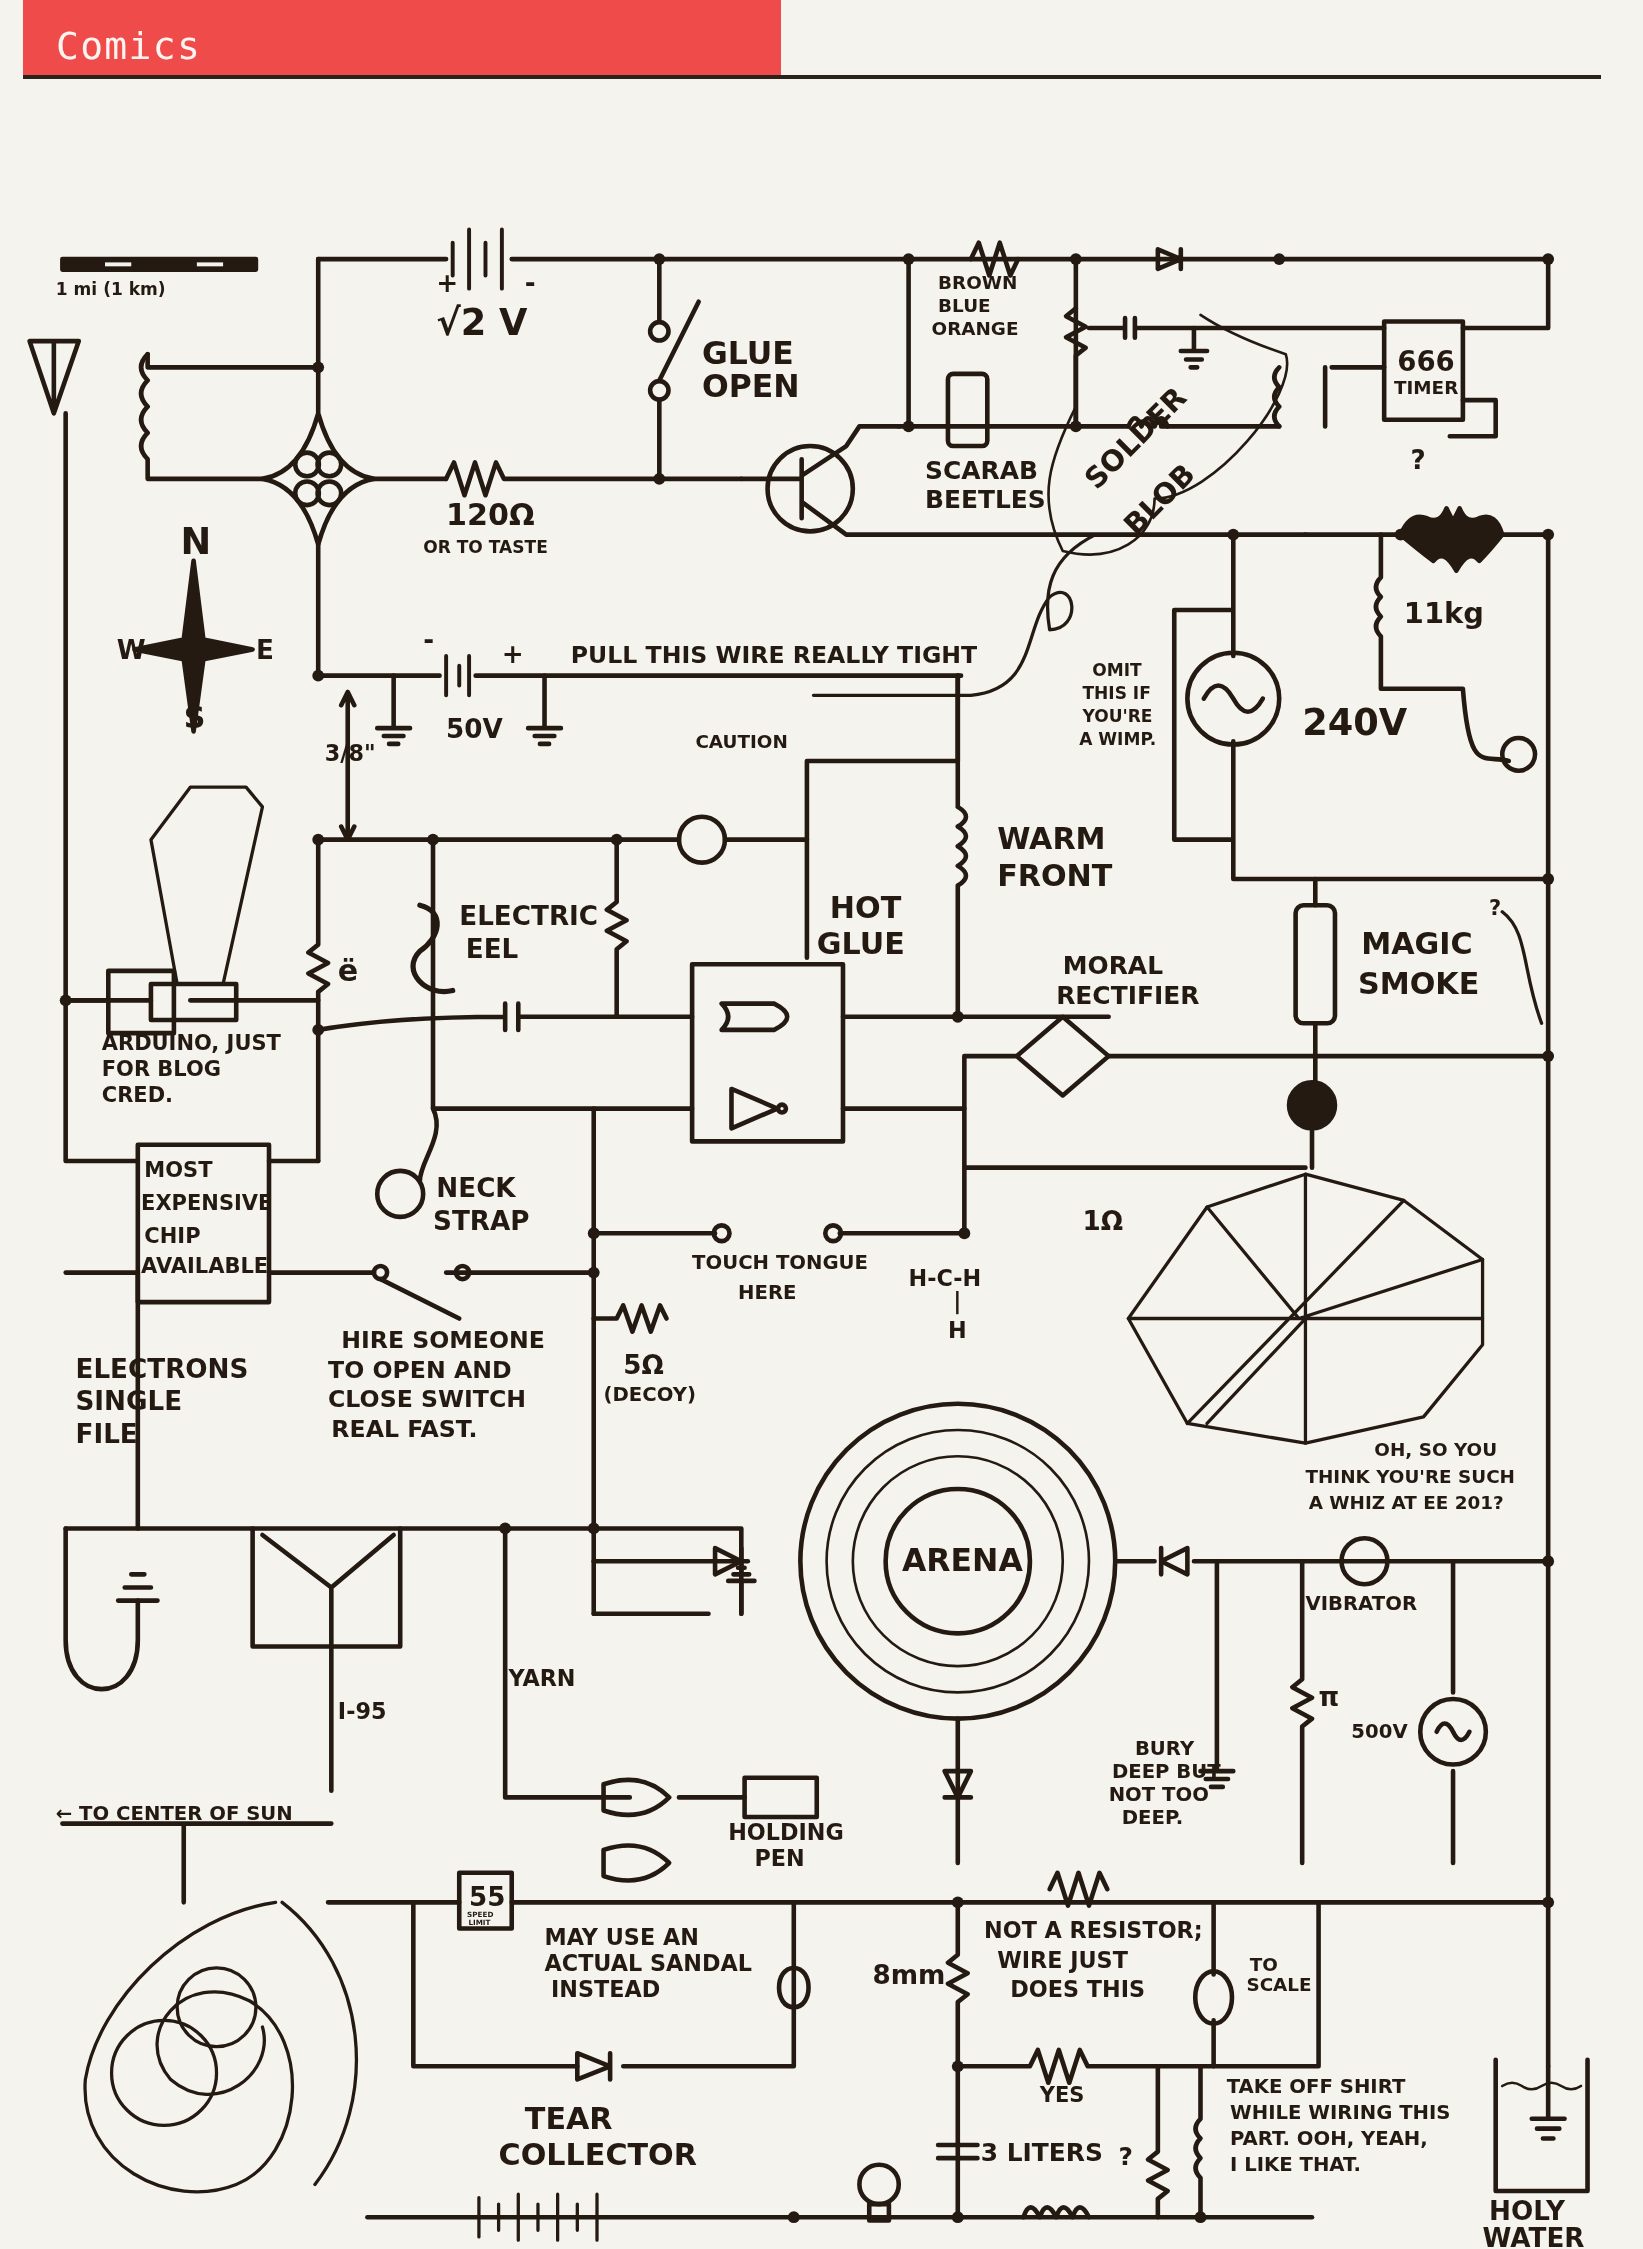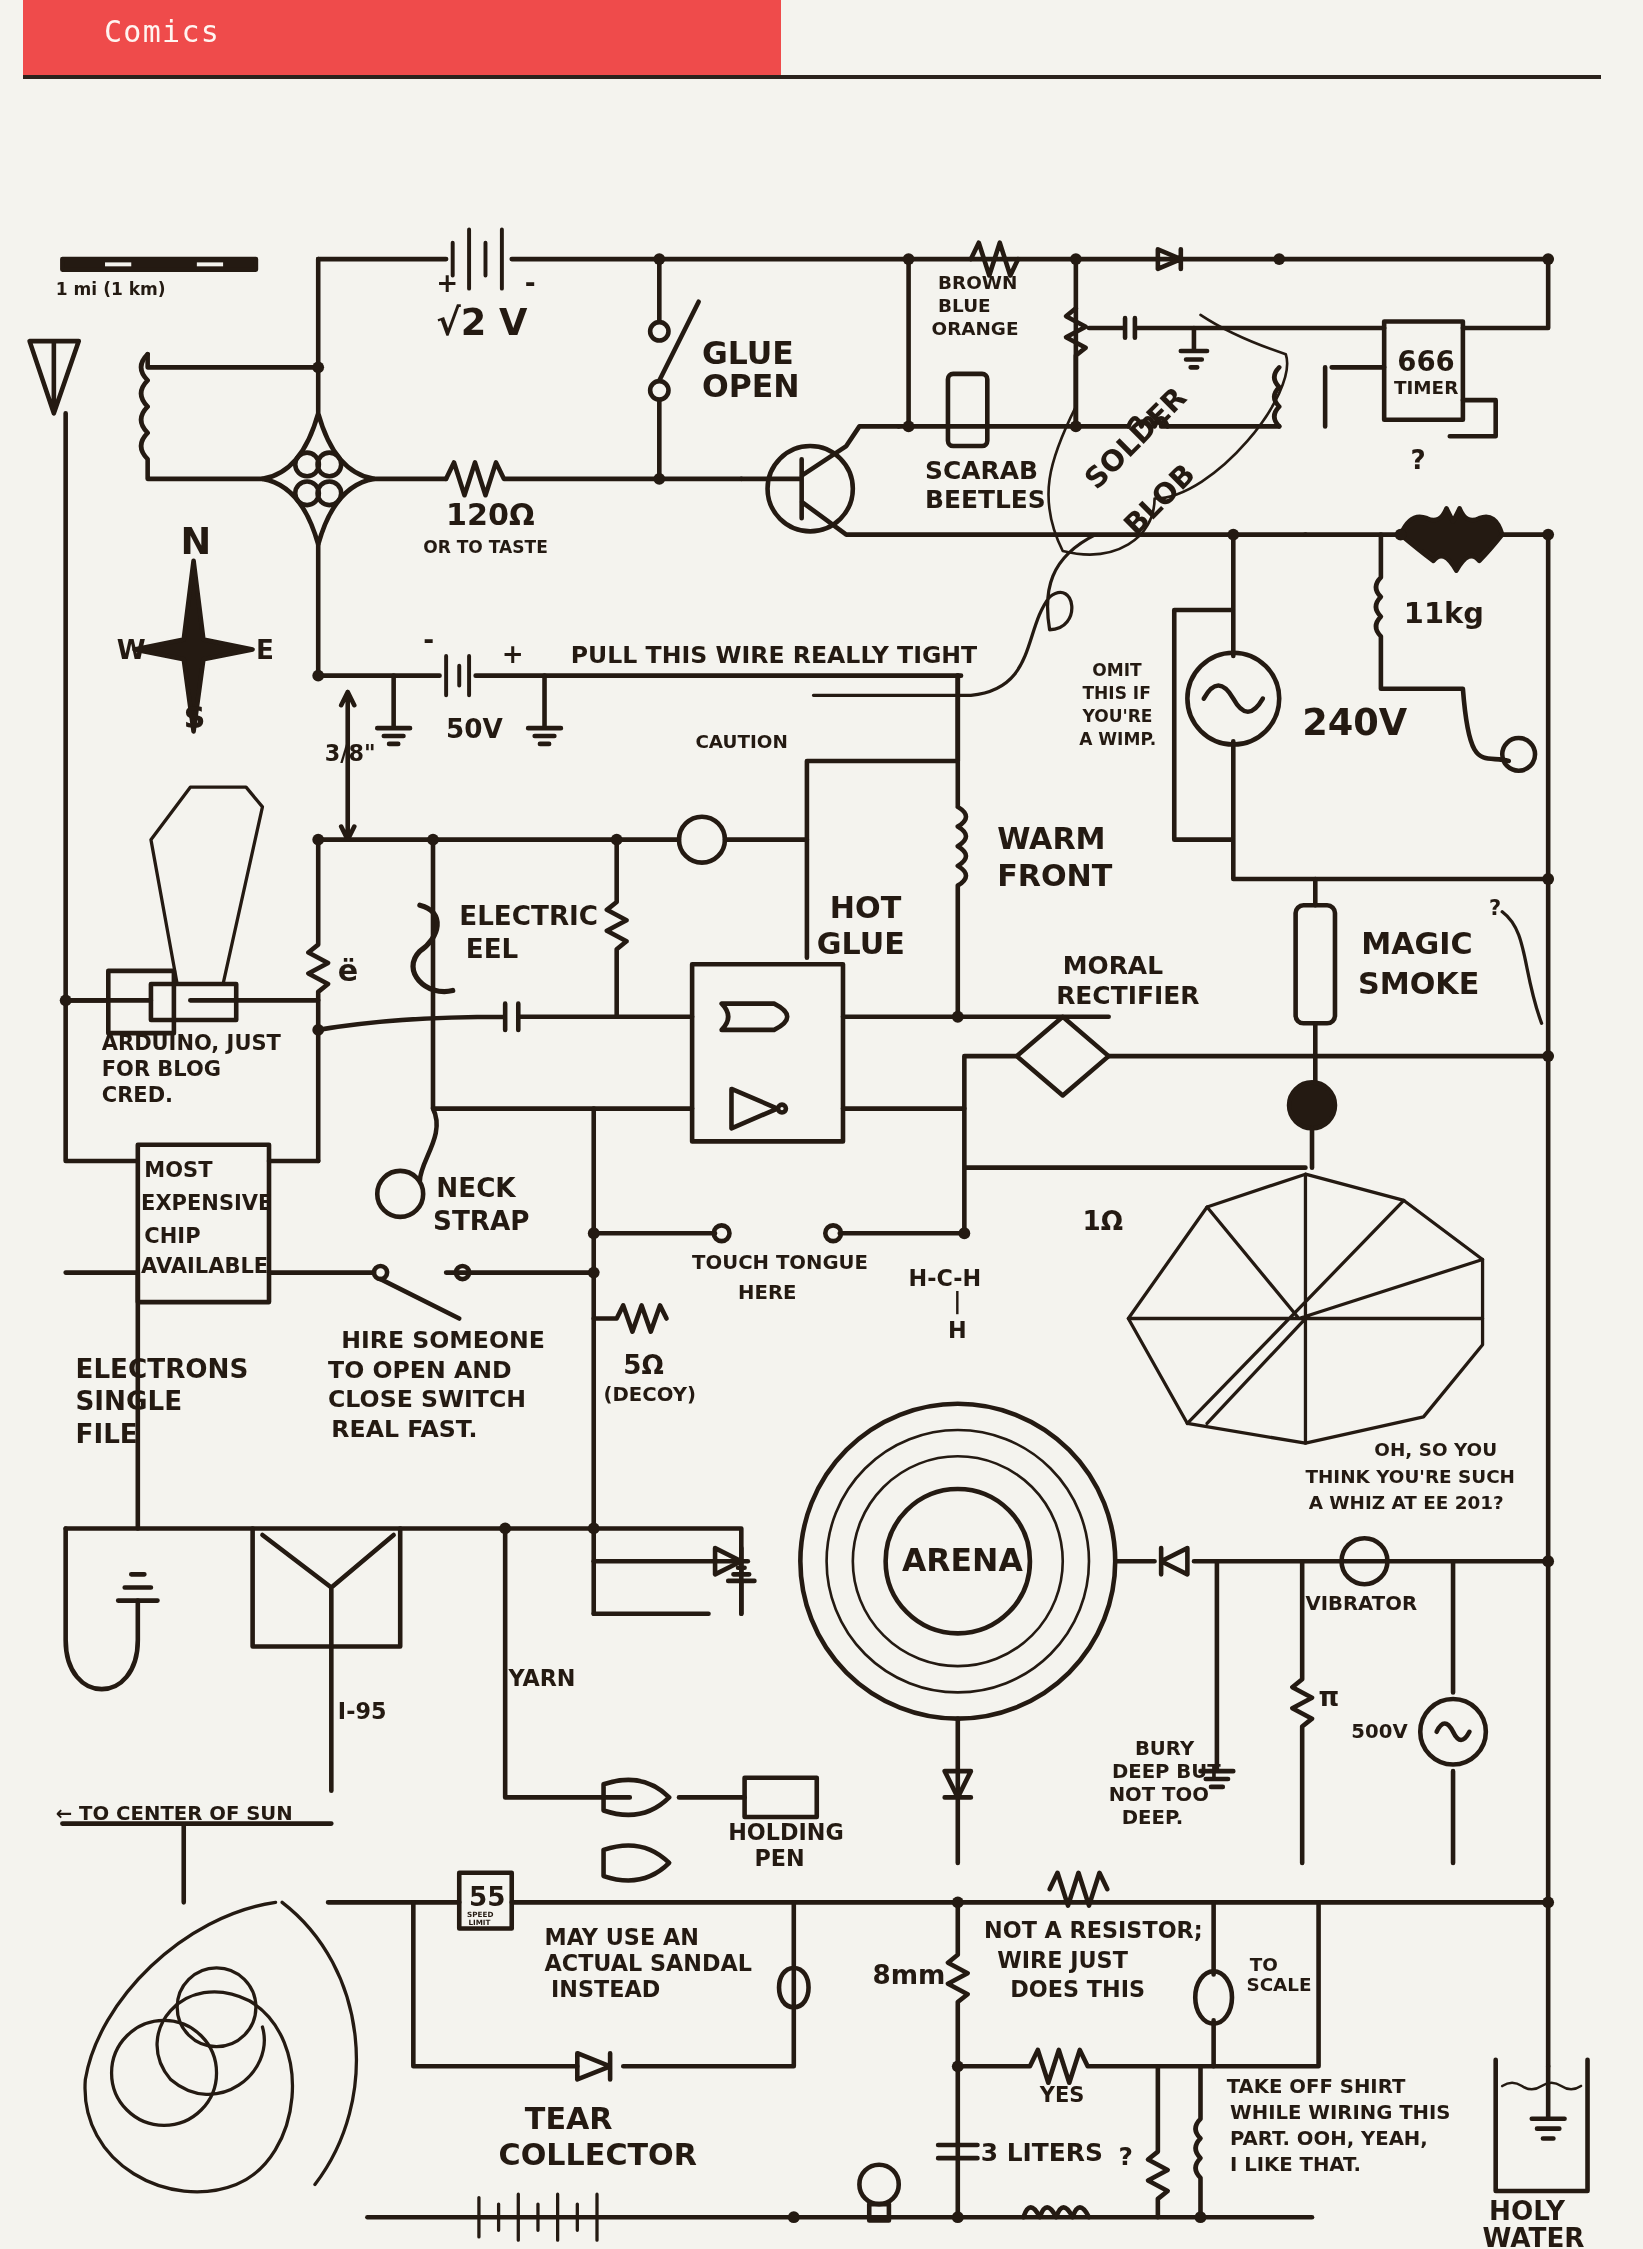--- a/index.html
+++ b/index.html
@@ -8,23 +8,23 @@
     background: #f4f3ee;
     position: relative;
     overflow: hidden;
     font-family: "DejaVu Sans", sans-serif;
   }
   .header-bar {
     position: absolute; left: 23px; top: 0; width: 758px; height: 77px;
     background: #ef4b4b;
   }
   .header-title {
-    position: absolute; left: 56px; top: 14px;
+    position: absolute; left: 56px; top: 24px;
     color: #fff4f0; font-family: "DejaVu Sans Mono", monospace;
-    font-size: 30px; letter-spacing: 1.3px; margin-left: 48px;
+    font-size: 38px; letter-spacing: 1.3px;
   }
   .header-rule {
     position: absolute; left: 23px; top: 75px; width: 1578px; height: 3.9px;
     background: #2b221c;
   }
   .bleed {
     position: absolute; left: 39px; top: 151px; width: 1561px; height: 79px;
     opacity: .12; color: #333; font-family: "DejaVu Sans Mono", monospace;
     font-size: 26px; overflow: hidden; white-space: nowrap;
   }

